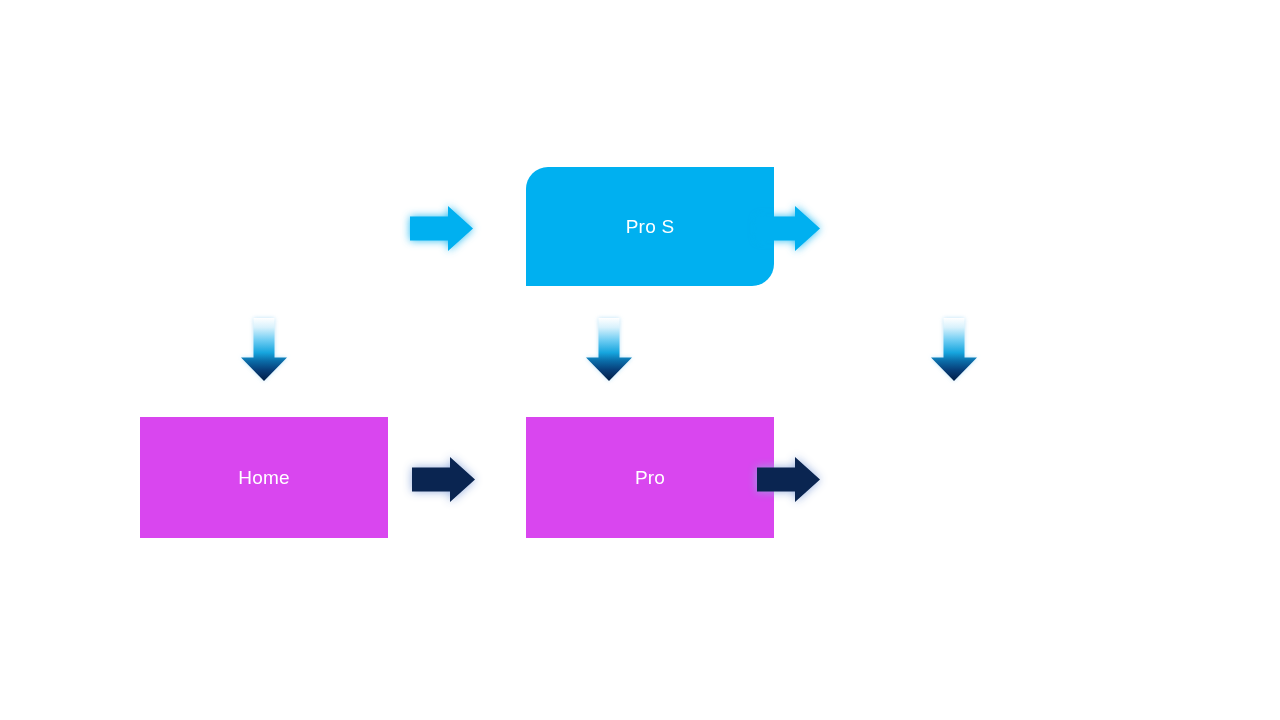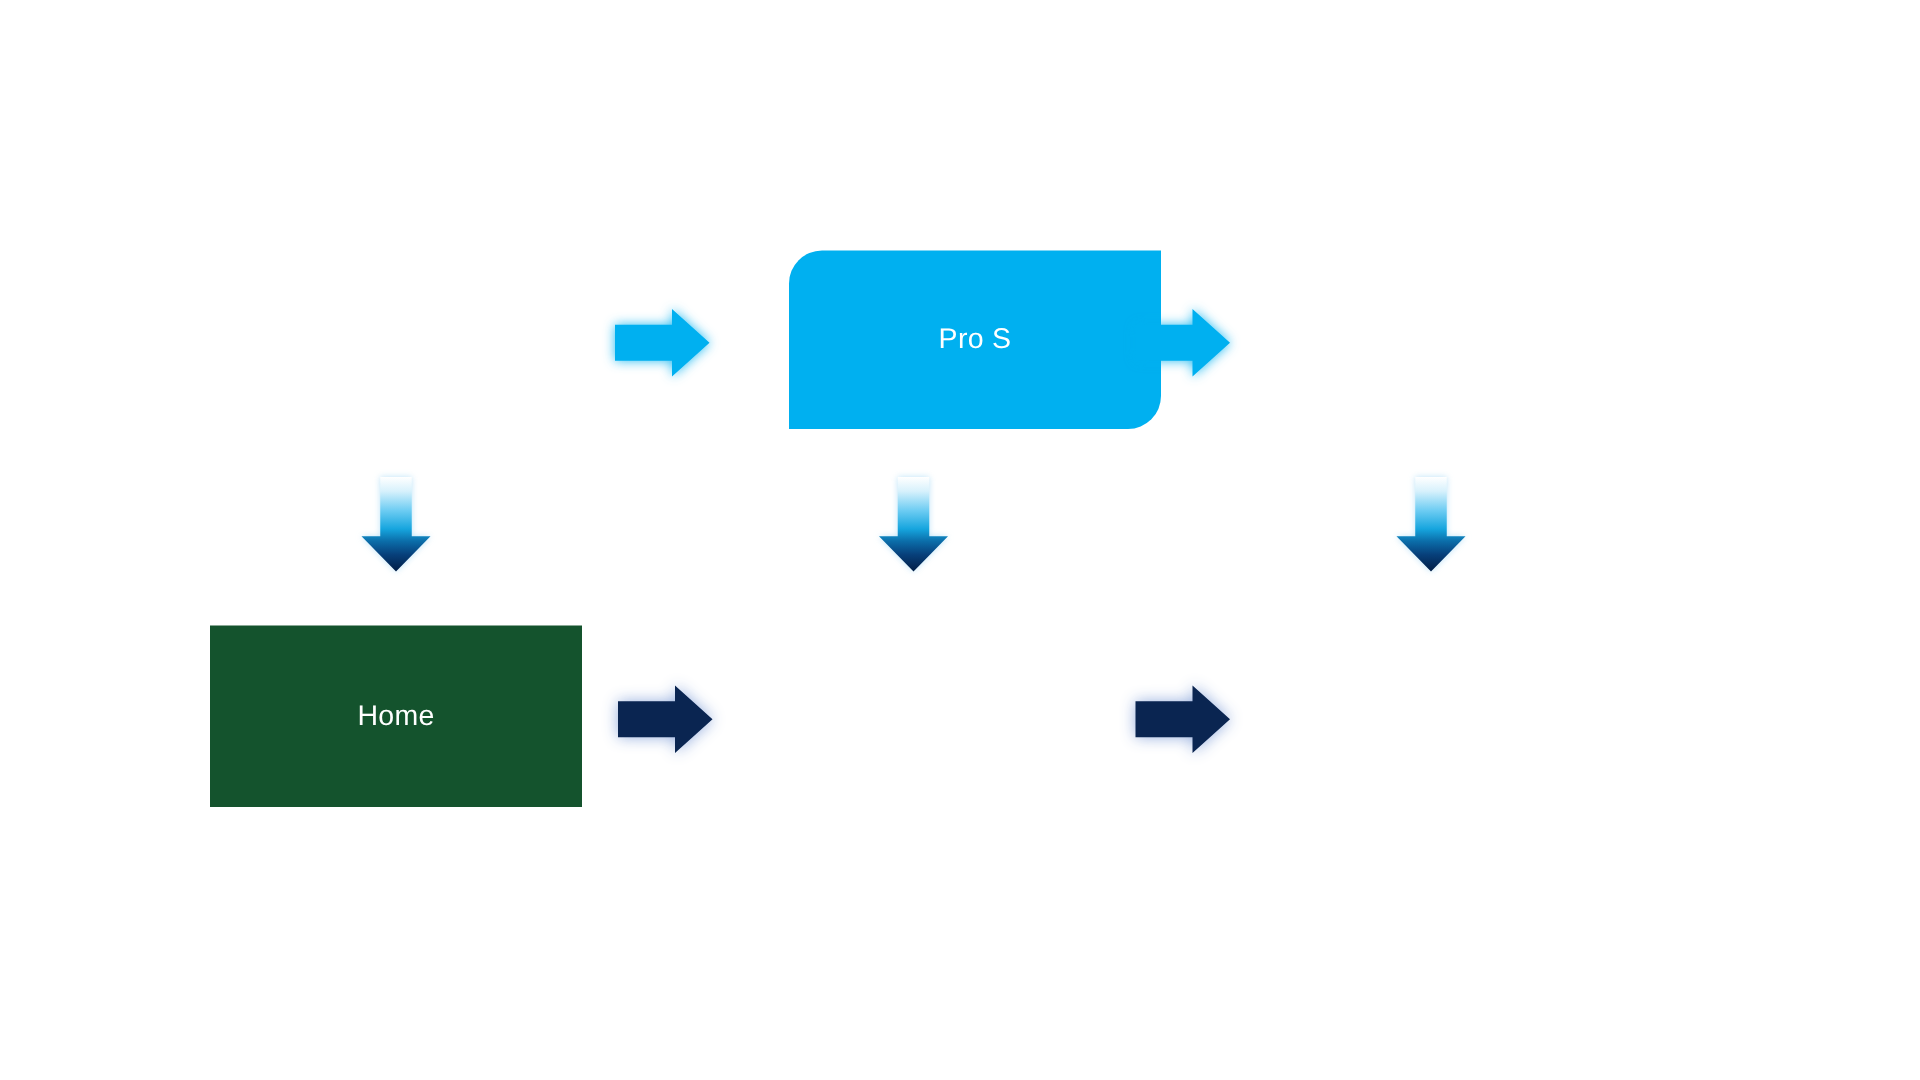--- a/index.html
+++ b/index.html
@@ -25,21 +25,21 @@
   }
   .node--top {
     top: 167px;
     height: 119px;
     background: #00B0F0;
     border-radius: 22px 0 22px 0;
   }
   .node--bottom {
     top: 417px;
     height: 121px;
-    background: #14532d;
+    background: #d946ef;
   }
   .col-0 { left: 140px; }
   .col-1 { left: 485px; margin-left: 41px; }
   .col-2 { left: 830px; }
 
   .arr { position: absolute; line-height: 0; }
   .arr svg { overflow: visible; display: block; }
 
   .arr--right-top { top: 206px; filter: drop-shadow(0 0 4px rgba(0,176,240,0.85)); }
   .arr--right-top.g1 { left: 410px; }
@@ -58,20 +58,23 @@
 <body>
 
 <div class="slide">
 
   <div class="node node--top col-1">
     <span>Pro S</span>
   </div>
 
   <div class="node node--bottom col-0">
     <span>Home</span>
+  </div>
+  <div class="node node--bottom col-1">
+    <span>Pro</span>
   </div>
 
   <div class="arr arr--right-top g1">
     <svg width="63" height="45" viewBox="0 0 63 45">
       <path d="M0 10.5 H38 V0 L63 22.5 L38 45 V34.5 H0 Z" fill="#00B0F0"></path>
     </svg>
   </div>
   <div class="arr arr--right-top g2">
     <svg width="63" height="45" viewBox="0 0 63 45">
       <path d="M0 10.5 H38 V0 L63 22.5 L38 45 V34.5 H0 Z" fill="#00B0F0"></path>

